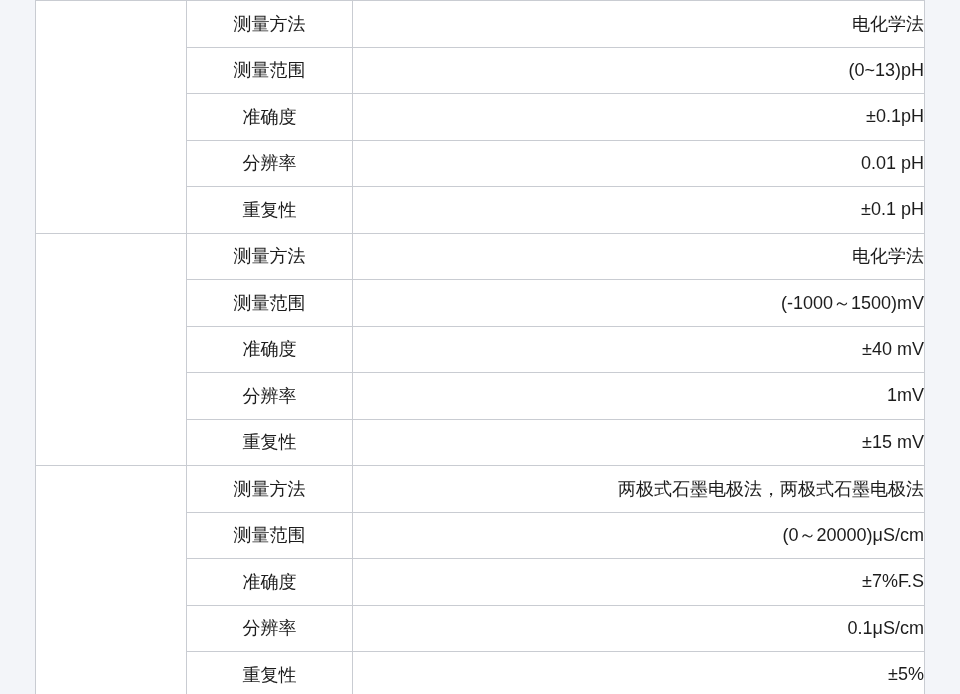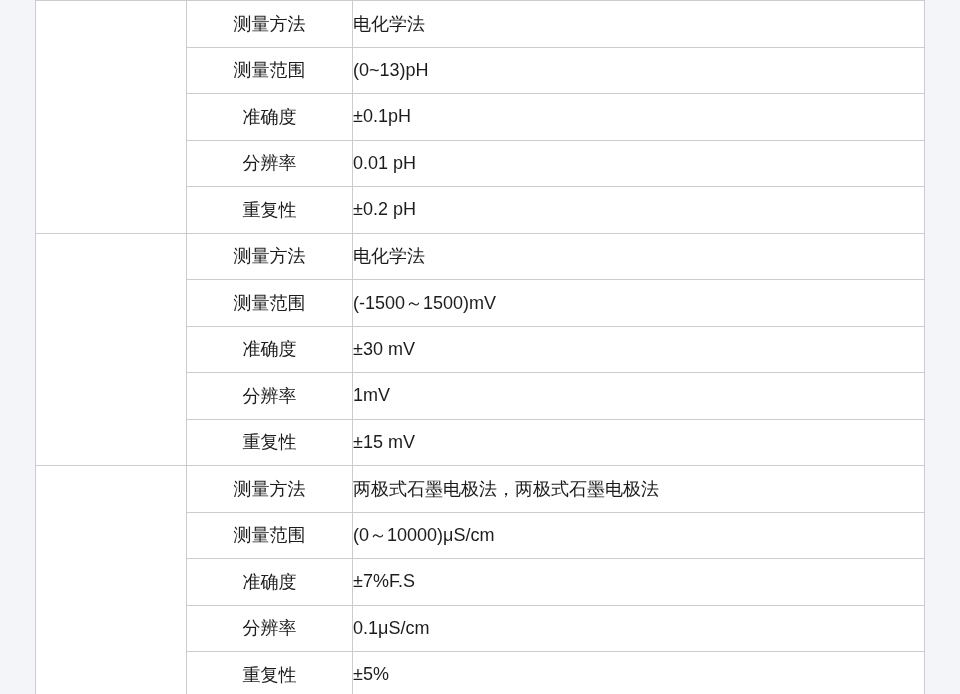--- a/index.html
+++ b/index.html
@@ -37,21 +37,21 @@
     text-align: center;
     letter-spacing: 1px;
   }
   .label-cell {
     width: 165px;
     text-align: center;
     font-size: 18px;
     color: #1c1c1c;
   }
   .value-cell {
-    text-align: left;
+    text-align: right;
     padding-left: 18px;
     font-size: 18px;
     color: #1c1c1c;
   }
 </style>
 </head>
 <body>
 
 <table class="spec-table">
   <tbody>
@@ -68,53 +68,53 @@
     <tr>
       <td class="label-cell">准确度</td>
       <td class="value-cell">±0.1pH</td>
     </tr>
     <tr>
       <td class="label-cell">分辨率</td>
       <td class="value-cell">0.01 pH</td>
     </tr>
     <tr>
       <td class="label-cell">重复性</td>
-      <td class="value-cell">±0.2 pH</td>
+      <td class="value-cell">±0.1 pH</td>
     </tr>
 
     <tr>
       <td class="group-cell" rowspan="5">ORP</td>
       <td class="label-cell">测量方法</td>
       <td class="value-cell">电化学法</td>
     </tr>
     <tr>
       <td class="label-cell">测量范围</td>
-      <td class="value-cell">(-1500～1500)mV</td>
+      <td class="value-cell">(-1000～1500)mV</td>
     </tr>
     <tr>
       <td class="label-cell">准确度</td>
-      <td class="value-cell">±30 mV</td>
+      <td class="value-cell">±40 mV</td>
     </tr>
     <tr>
       <td class="label-cell">分辨率</td>
       <td class="value-cell">1mV</td>
     </tr>
     <tr>
       <td class="label-cell">重复性</td>
       <td class="value-cell">±15 mV</td>
     </tr>
 
     <tr>
       <td class="group-cell" rowspan="5">电导率</td>
       <td class="label-cell">测量方法</td>
       <td class="value-cell">两极式石墨电极法，两极式石墨电极法</td>
     </tr>
     <tr>
       <td class="label-cell">测量范围</td>
-      <td class="value-cell">(0～10000)μS/cm</td>
+      <td class="value-cell">(0～20000)μS/cm</td>
     </tr>
     <tr>
       <td class="label-cell">准确度</td>
       <td class="value-cell">±7%F.S</td>
     </tr>
     <tr>
       <td class="label-cell">分辨率</td>
       <td class="value-cell">0.1μS/cm</td>
     </tr>
     <tr>

